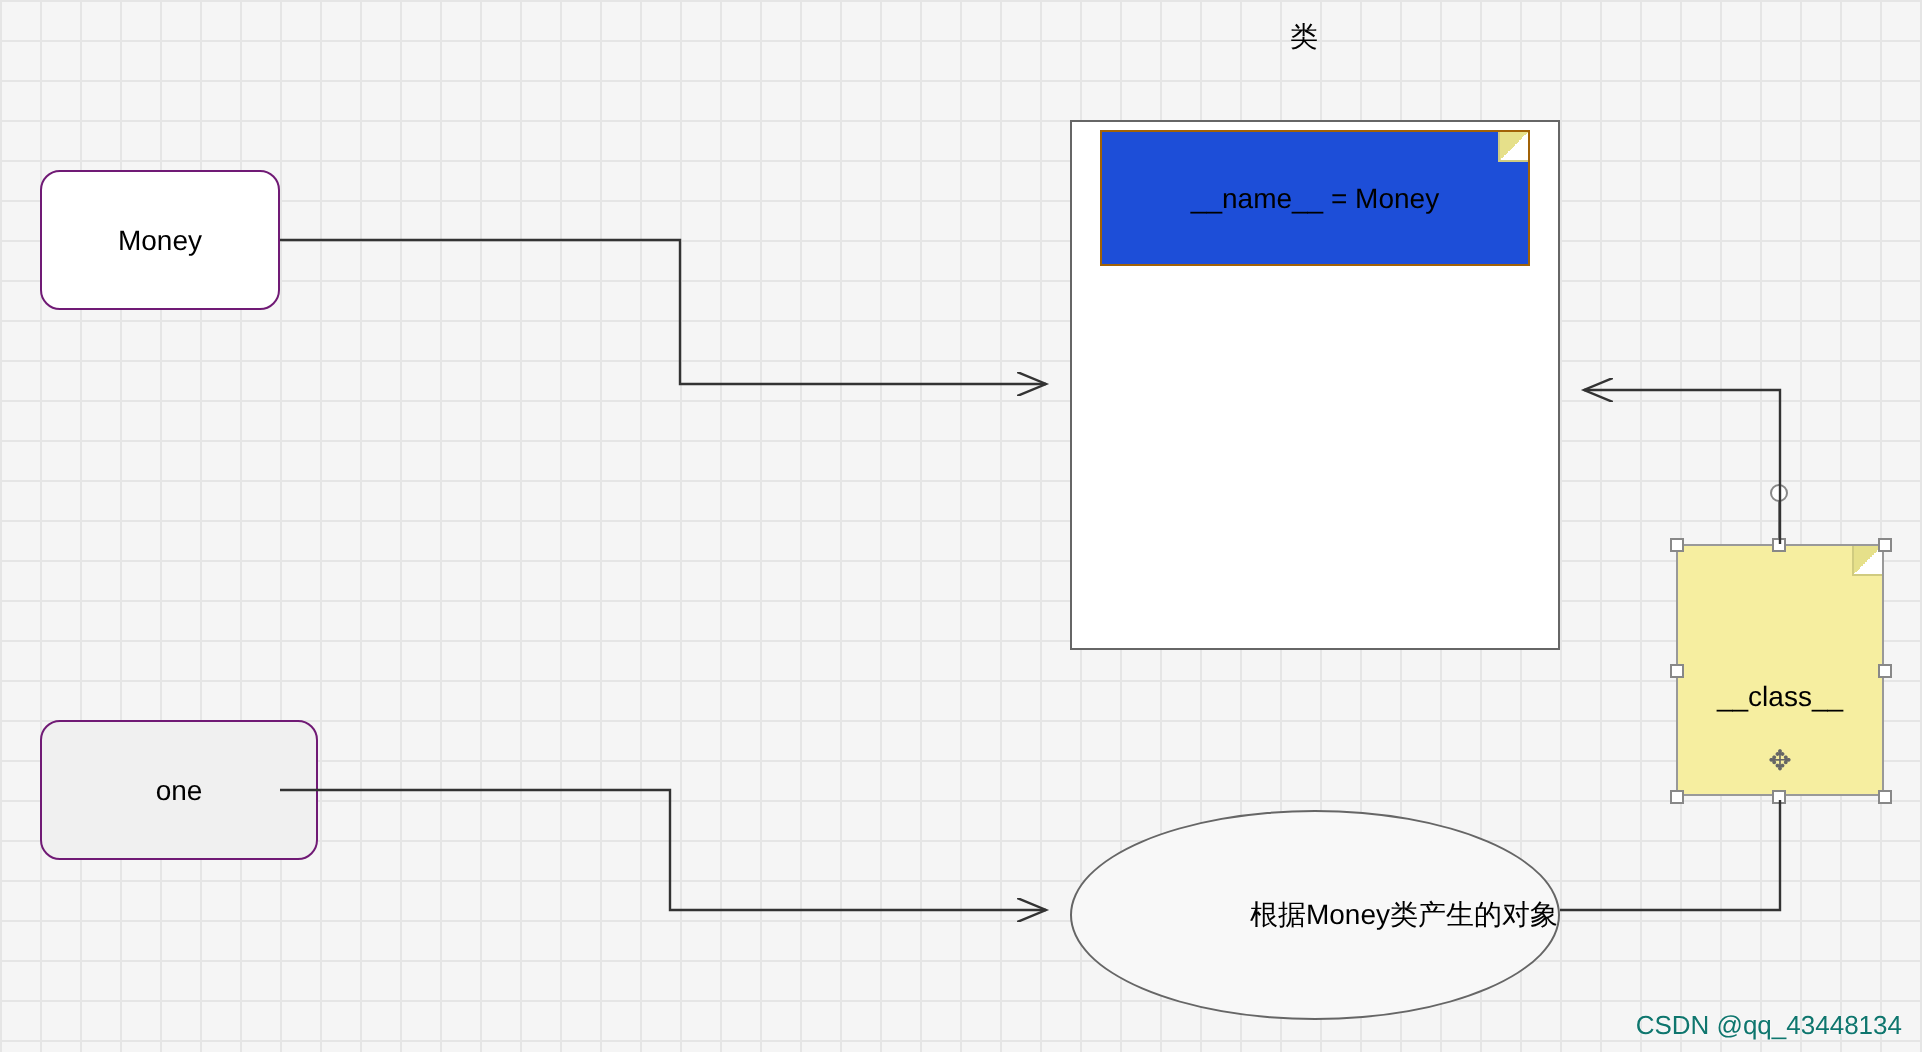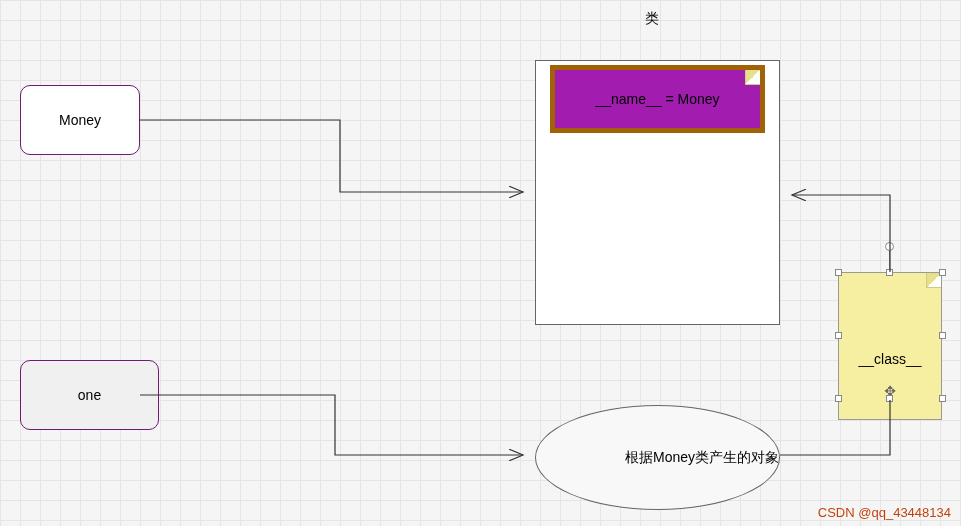--- a/index.html
+++ b/index.html
@@ -25,22 +25,22 @@
       justify-content: center;
       font-size: 14px;
     }
     .big-box {
       position: absolute;
       border: 1px solid #666;
       background: #fff;
     }
     .sticky {
       position: absolute;
-      background: #a21caf;
-      border: 5px solid #a16207;
+      background: #1d4ed8;
+      border: 1px solid #a16207;
       display: flex;
       align-items: center;
       justify-content: center;
       font-size: 14px;
     }
     .sticky::after {
       content: "";
       position: absolute;
       top: 0; right: 0;
       width: 14px; height: 14px;
@@ -77,21 +77,21 @@
       justify-content: flex-end;
       font-size: 14px;
     }
     .label-top {
       position: absolute;
       font-size: 14px;
     }
     .watermark {
       position: absolute;
       font-size: 13px;
-      color: #c2410c;
+      color: #0f766e;
       text-shadow: 0 0 1px #fff;
     }
     .move-icon {
       position: absolute;
       font-size: 14px;
       color: #666;
     }
     svg.conn {
       position: absolute;
       top: 0; left: 0;
@@ -115,21 +115,21 @@
 <div class="big-box" style="left:535px;top:60px;width:245px;height:265px"></div>
 
 <div class="sticky" style="left:550px;top:65px;width:215px;height:68px">
   <span>__name__ = Money</span>
 </div>
 
 <div class="ellipse" style="left:535px;top:405px;width:245px;height:105px">
   <span>根据Money类产生的对象</span>
 </div>
 
-<div class="sticky sel" style="left:838px;top:272px;width:104px;height:148px;flex-direction:column">
+<div class="sticky sel" style="left:838px;top:272px;width:104px;height:126px;flex-direction:column">
   <span style="margin-top:42px">__class__</span>
   <span class="move-icon" style="position:relative;top:16px">✥</span>
 </div>
 
 <div class="rot-line" style="left:889px;top:250px;height:22px"></div>
 <div class="rot-handle" style="left:885px;top:242px"></div>
 
 <div class="handle" style="left:835px;top:269px"></div>
 <div class="handle" style="left:886px;top:269px"></div>
 <div class="handle" style="left:939px;top:269px"></div>

